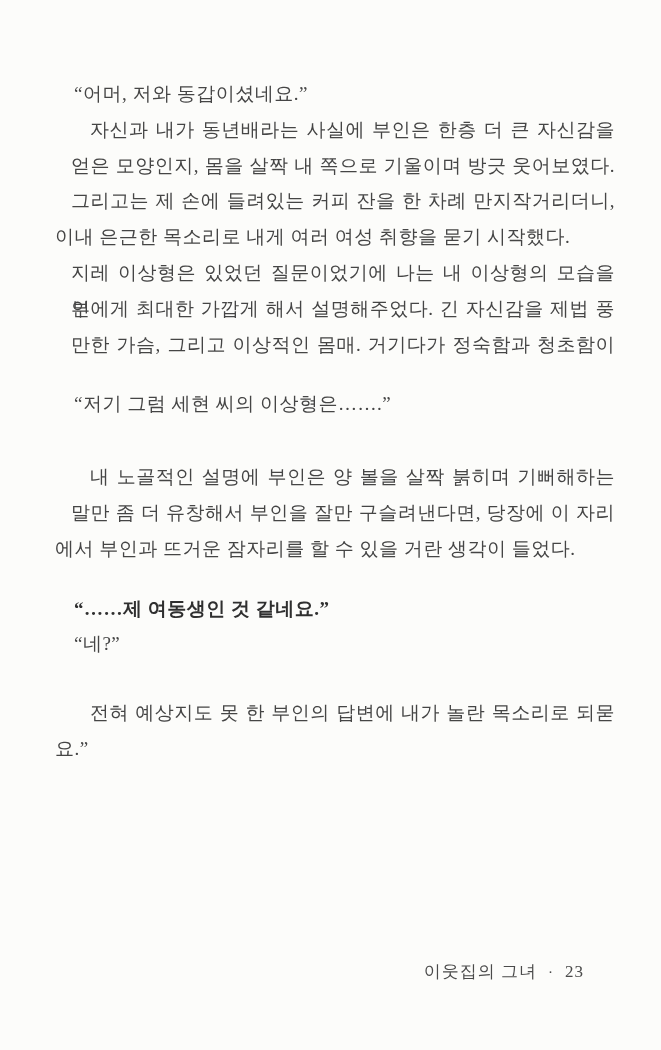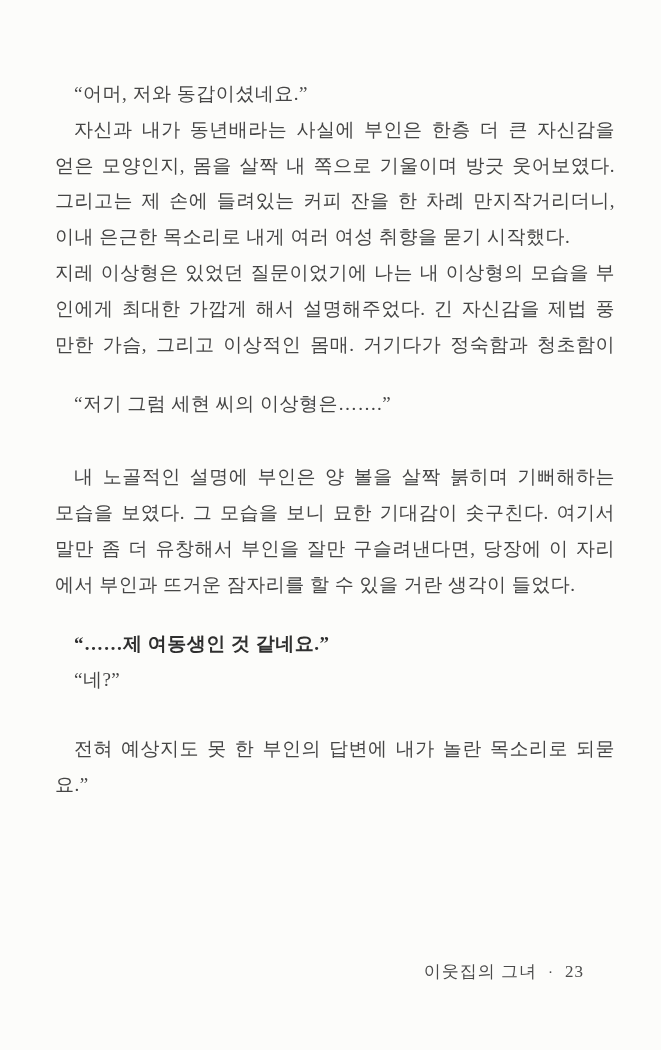--- a/index.html
+++ b/index.html
@@ -24,20 +24,21 @@
   .line {
     height: 35.8px;
     line-height: 35.8px;
     letter-spacing: 0.5px;
     white-space: nowrap;
   }
   .line.full {
     white-space: normal;
     text-align: justify;
     text-align-last: justify;
+    margin-left: 16px;
   }
   .line.indent { padding-left: 19px; }
   .line.bold {
     font-weight: 700;
     color: var(--bold-text, #2f2f2f);
   }
   .gap-a { height: 24px; }
   .gap-b { height: 37px; }
   .gap-c { height: 24px; }
   .gap-d { height: 33px; }
@@ -70,21 +71,20 @@
 
     <div class="line full">지레 이상형은 있었던 질문이었기에 나는 내 이상형의 모습을 부</div>
     <div class="line full">인에게 최대한 가깝게 해서 설명해주었다. 긴 자신감을 제법 풍</div>
     <div class="line full">만한 가슴, 그리고 이상적인 몸매. 거기다가 정숙함과 청초함이</div>
 
     <div class="gap-a"></div>
     <div class="line indent">“저기 그럼 세현 씨의 이상형은…….”</div>
     <div class="gap-b"></div>
 
     <div class="line indent full">내 노골적인 설명에 부인은 양 볼을 살짝 붉히며 기뻐해하는</div>
-    <div class="line full">모습을 보였다. 그 모습을 보니 묘한 기대감이 솟구친다. 여기서</div>
     <div class="line full">말만 좀 더 유창해서 부인을 잘만 구슬려낸다면, 당장에 이 자리</div>
     <div class="line">에서 부인과 뜨거운 잠자리를 할 수 있을 거란 생각이 들었다.</div>
 
     <div class="gap-c"></div>
     <div class="line indent bold">“……제 여동생인 것 같네요.”</div>
     <div class="line indent">“네?”</div>
     <div class="gap-d"></div>
 
     <div class="line indent full">전혀 예상지도 못 한 부인의 답변에 내가 놀란 목소리로 되묻</div>
     <div class="line">요.”</div>

